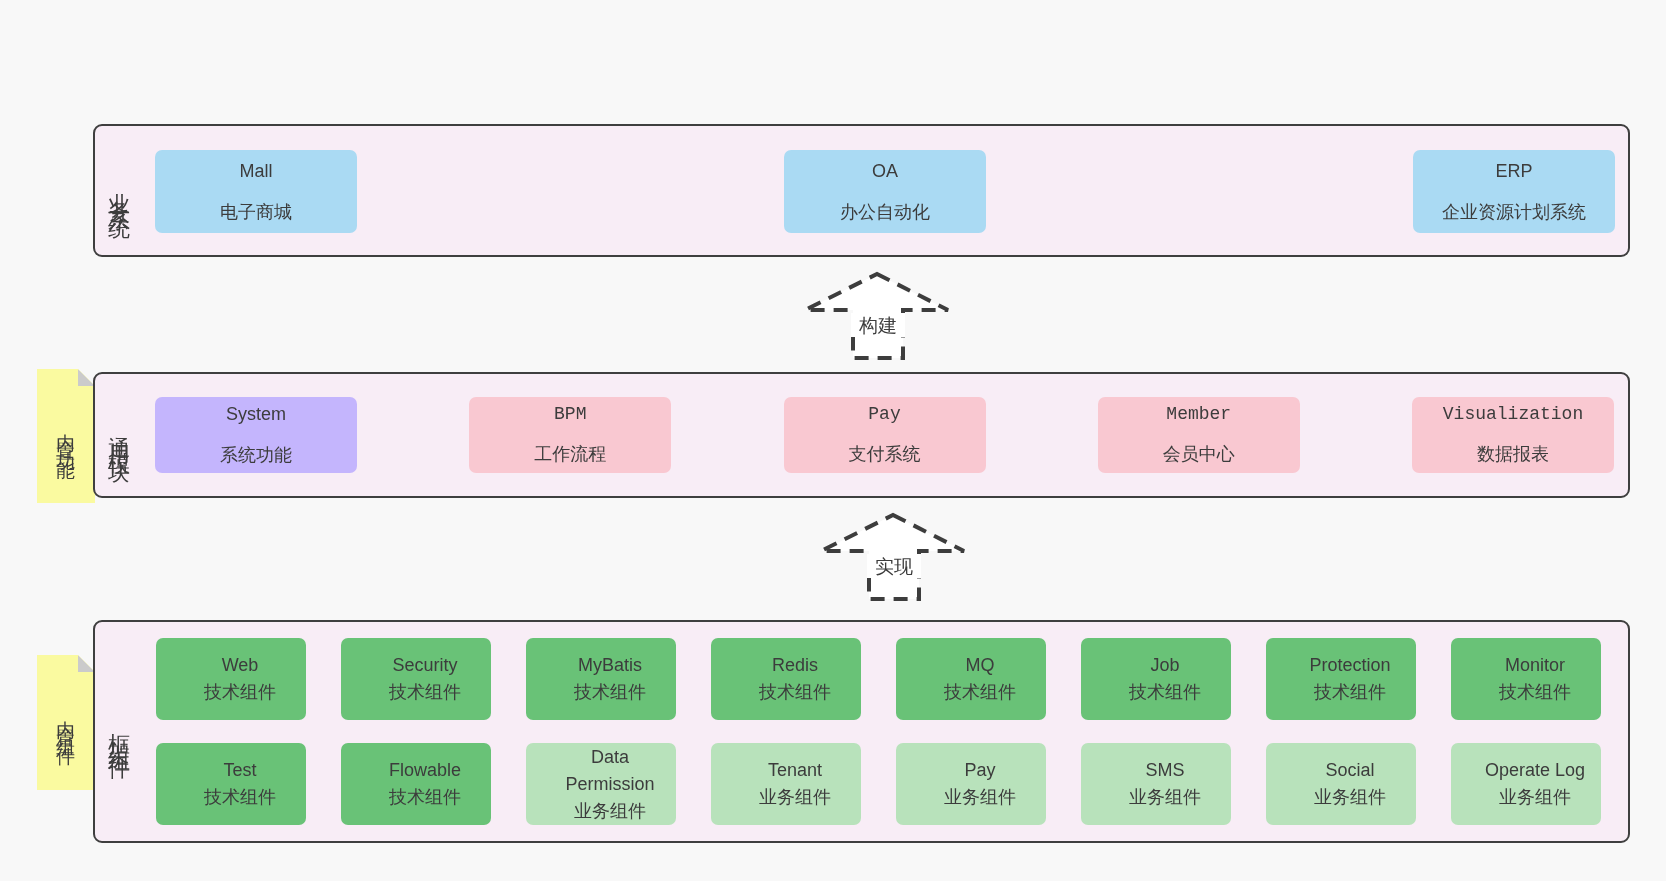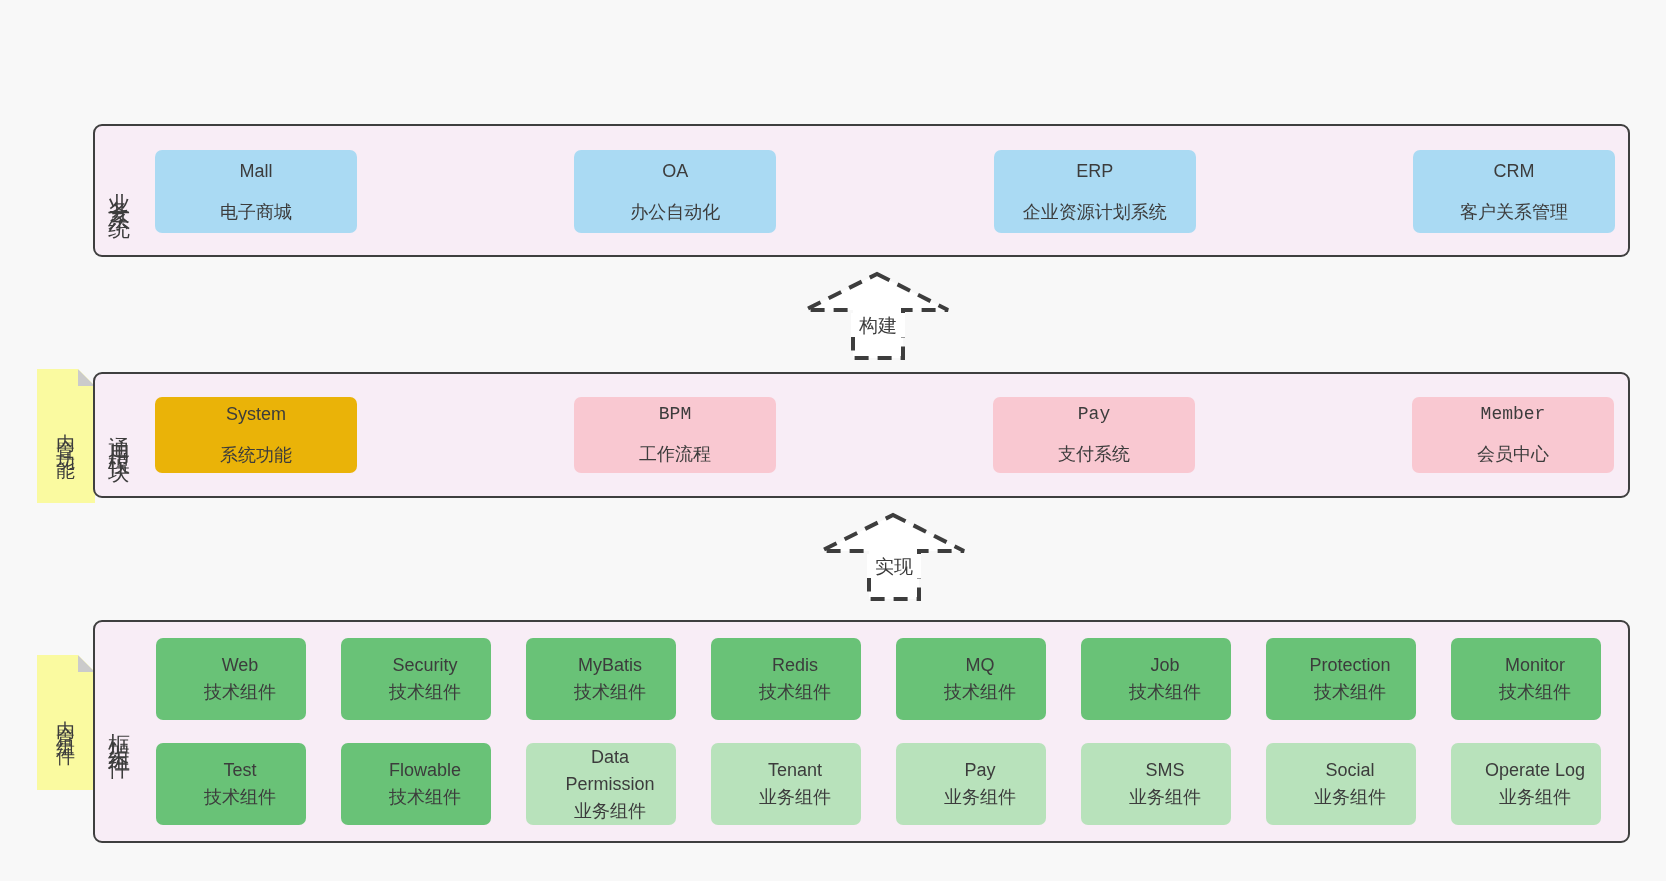--- a/index.html
+++ b/index.html
@@ -45,21 +45,21 @@
     border-radius:7px;
     display:flex; flex-direction:column;
     align-items:center; justify-content:center;
     text-align:center;
     font-size:18px; line-height:27px;
     padding:0 4px;
   }
   .w6 { width:202px;gap:14px; }   
   .w8 { width:150px;padding-left:22px; }   
   .blue       { background:#aadaf3; }
-  .red        { background:#eab308; }
+  .red        { background:#c4b5fd; }
   .pink       { background:#f9c8d1;font-family:Liberation Mono, monospace; }
   .green      { background:#69c277; }
   .lightgreen { background:#b8e2bb; }
 
   
   .note {
     position:absolute; left:37px; width:58px;
     background:#fafaa0;
     clip-path:polygon(0 0, calc(100% - 17px) 0, 100% 17px, 100% 100%, 0 100%);
     display:flex; align-items:center; justify-content:center;
@@ -111,24 +111,20 @@
         <div>电子商城</div>
       </div>
       <div class="box blue w6">
         <div>OA</div>
         <div>办公自动化</div>
       </div>
       <div class="box blue w6">
         <div>ERP</div>
         <div>企业资源计划系统</div>
       </div>
-      <div class="box blue w6">
-        <div>CRM</div>
-        <div>客户关系管理</div>
-      </div>
     </div>
   </div>
 
   <svg class="arrow" style="left:801px; top:270px;" width="152" height="94">
     <polygon points="76,4 147,40 102,40 102,88 52,88 52,40 4,40"></polygon>
     <rect x="50" y="43" width="54" height="24"></rect>
     <text x="77" y="55" text-anchor="middle" dominant-baseline="central">构建</text>
   </svg>
 
   <div class="container" id="layer-modules">
@@ -145,20 +141,24 @@
         <div>工作流程</div>
       </div>
       <div class="box pink w6">
         <div>Pay</div>
         <div>支付系统</div>
       </div>
       <div class="box pink w6">
         <div>Member</div>
         <div>会员中心</div>
       </div>
+      <div class="box pink w6">
+        <div>Visualization</div>
+        <div>数据报表</div>
+      </div>
     </div>
   </div>
 
   <svg class="arrow" style="left:817px; top:511px;" width="152" height="94">
     <polygon points="76,4 147,40 102,40 102,88 52,88 52,40 4,40"></polygon>
     <rect x="50" y="43" width="54" height="24"></rect>
     <text x="77" y="55" text-anchor="middle" dominant-baseline="central">实现</text>
   </svg>
 
   <div class="container" id="layer-framework">

